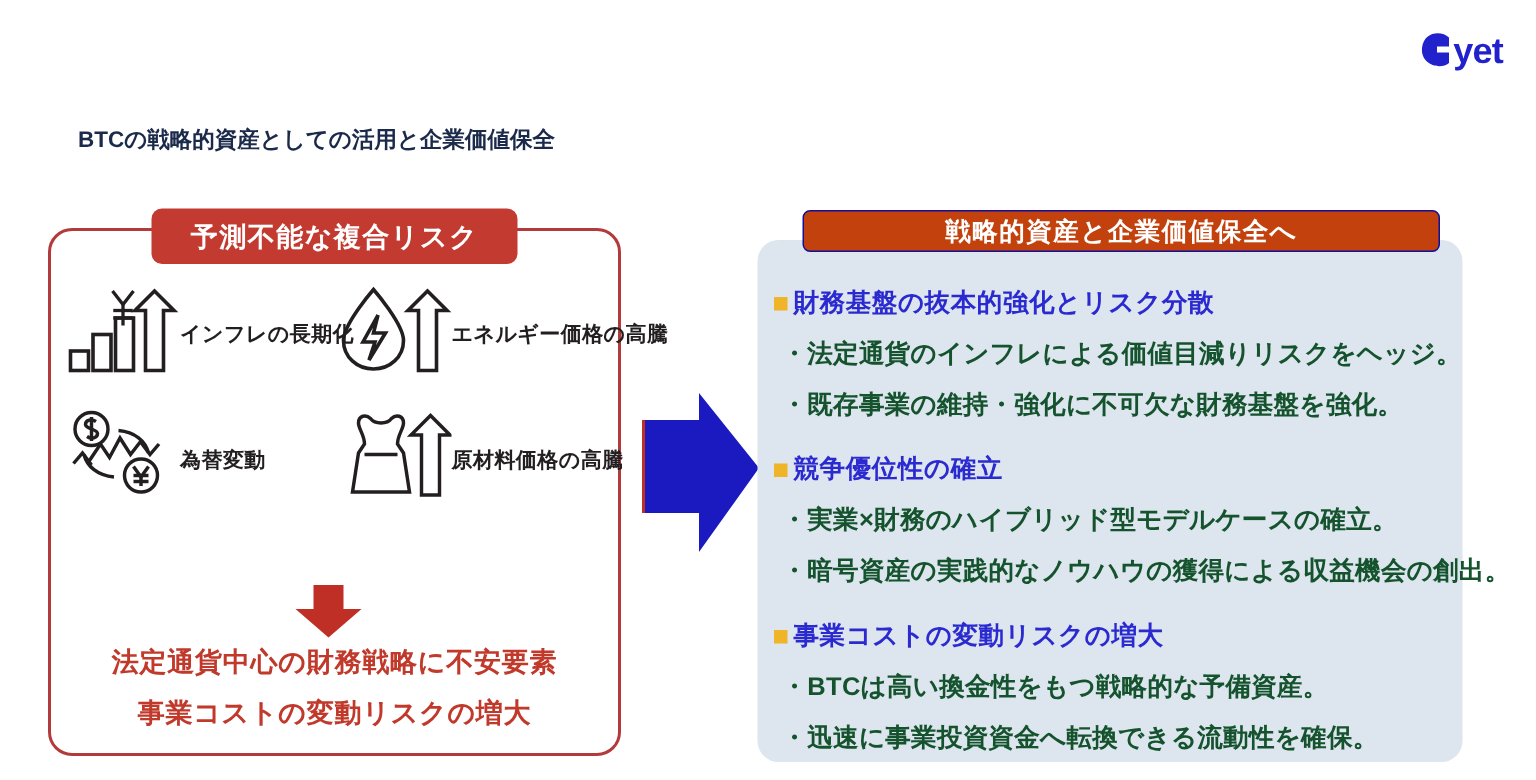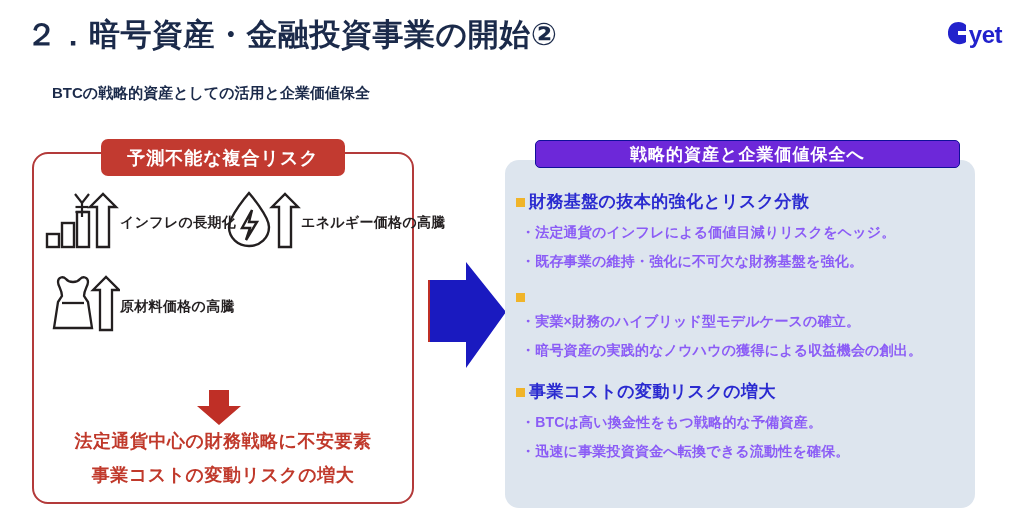--- a/index.html
+++ b/index.html
@@ -81,48 +81,47 @@
   
   .mid-arrow{position:absolute;left:428px;top:262px;width:80px;height:108px;}
 
   
   .strat-panel{
     position:absolute;left:505px;top:160px;width:470px;height:348px;
     background:#dde5ee;border-radius:14px;
   }
   .strat-banner{
     position:absolute;left:535px;top:140px;width:425px;height:28px;
-    background:#6d28d9;border:1.5px solid #101099;border-radius:5px;
+    background:#c2410c;border:1.5px solid #101099;border-radius:5px;
     color:#ffffff;font-size:17px;font-weight:bold;
     display:flex;align-items:center;justify-content:center;
     letter-spacing:1px;box-sizing:border-box;
   }
   .strat-body{position:absolute;left:516px;top:190px;width:452px;}
   .strat-sec + .strat-sec{margin-top:20px;}
   .sec-head{
     display:flex;align-items:center;gap:4px;
     font-size:17px;font-weight:bold;color:#2a2ad0;letter-spacing:0.4px;
     white-space:nowrap;
   }
   .sec-bullet{
     width:9px;height:9px;background:#f0b429;display:inline-block;flex:none;
     margin-top:2px;
   }
   .sec-item{
     margin-top:11px;margin-left:5px;
-    font-size:14px;font-weight:bold;color:#8b5cf6;
+    font-size:17px;font-weight:bold;color:#14532d;
     white-space:nowrap;letter-spacing:0.2px;
   }
 </style>
 </head>
 <body>
 
 <div id="slide">
 
-  <div class="slide-title">２．暗号資産・金融投資事業の開始②</div>
 
   <div class="logo">
     <span class="logo-mark">
       <svg width="30" height="30" viewBox="0 0 30 30">
         <path d="M22 7 C17 2, 5 3, 4 14 C3 25, 16 29, 22 24 L22 17 L14 17 L14 13 L22 13 Z" fill="#2222cc"></path>
       </svg>
     </span>
     <span class="logo-text">yet</span>
   </div>
 
@@ -165,20 +164,42 @@
             </g>
           </svg>
         </div>
         <div class="risk-label">エネルギー価格の高騰</div>
       </div>
 
     </div>
 
     <div class="risk-row">
 
+      <div class="risk-cell">
+        <div class="risk-icon">
+          <svg width="78" height="62" viewBox="0 0 78 62">
+            <g fill="none" stroke="#231f20" stroke-width="2.3">
+              <circle cx="19" cy="14" r="11"></circle>
+              <path d="M22 9 C19 7, 15 8, 15 11 C15 14, 23 14, 23 17 C23 20, 19 21, 16 19"></path>
+              <path d="M19 6 L19 22"></path>
+              <circle cx="52" cy="45" r="11"></circle>
+              <path d="M47 39 L52 46 L57 39"></path>
+              <path d="M52 46 L52 52"></path>
+              <path d="M47 45 L57 45"></path>
+              <path d="M47 49 L57 49"></path>
+              <path d="M37 15 C48 16, 55 22, 57 30"></path>
+              <path d="M52 23 L58 31 L64 24"></path>
+              <path d="M34 46 C23 45, 16 39, 14 31"></path>
+              <path d="M19 38 L13 30 L7 37"></path>
+              <path d="M17 36 L25 24 L31 33 L38 20 L45 31 L52 22"></path>
+            </g>
+          </svg>
+        </div>
+        <div class="risk-label">為替変動</div>
+      </div>
 
       <div class="risk-cell">
         <div class="risk-icon">
           <svg width="78" height="62" viewBox="0 0 78 62">
             <g fill="none" stroke="#231f20" stroke-width="2.3">
               <path d="M16 10 C16 5, 21 4, 24 7 C27 11, 35 11, 38 7 C41 4, 46 5, 46 10
                        C46 14, 42 18, 42 24 L46 30 L50 56 L12 56 L16 30 L20 24 C20 18, 16 14, 16 10 Z"></path>
               <path d="M20 31 L42 31"></path>
               <path d="M58 58 L58 18 L51 18 L64 5 L77 18 L70 18 L70 58 Z"></path>
             </g>
@@ -218,20 +239,21 @@
         <span class="sec-bullet"></span>
         <span>財務基盤の抜本的強化とリスク分散</span>
       </div>
       <div class="sec-item">・法定通貨のインフレによる価値目減りリスクをヘッジ。</div>
       <div class="sec-item">・既存事業の維持・強化に不可欠な財務基盤を強化。</div>
     </div>
 
     <div class="strat-sec">
       <div class="sec-head">
         <span class="sec-bullet"></span>
+        <span>競争優位性の確立</span>
       </div>
       <div class="sec-item">・実業×財務のハイブリッド型モデルケースの確立。</div>
       <div class="sec-item">・暗号資産の実践的なノウハウの獲得による収益機会の創出。</div>
     </div>
 
     <div class="strat-sec">
       <div class="sec-head">
         <span class="sec-bullet"></span>
         <span>事業コストの変動リスクの増大</span>
       </div>

